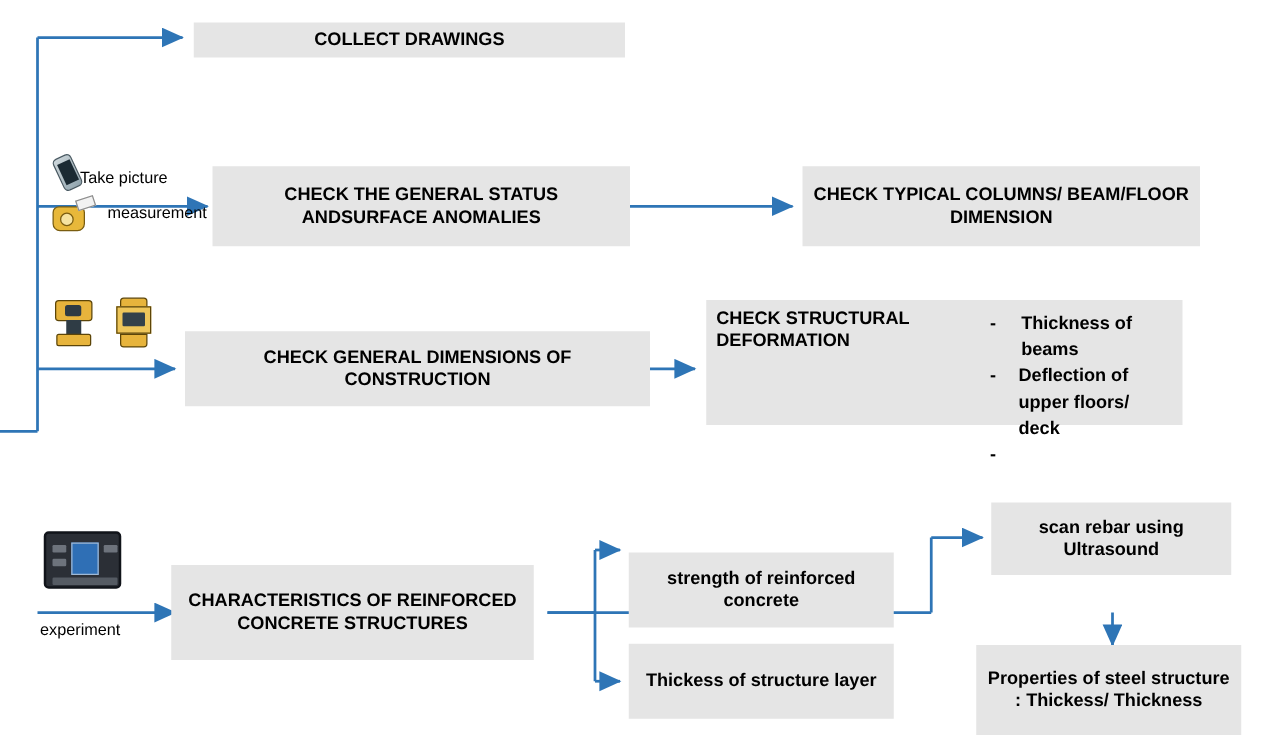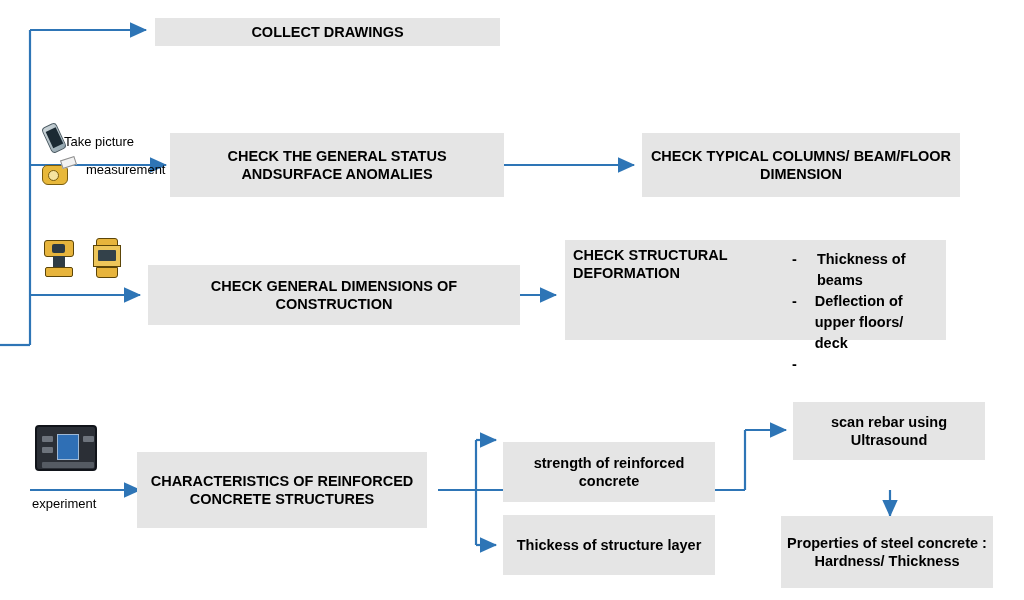--- a/index.html
+++ b/index.html
@@ -310,21 +310,21 @@
 
   <div class="node" style="left:503px; top:515px; width:212px; height:60px;">
     <span class="title">Thickess of structure layer</span>
   </div>
 
   <div class="node" style="left:793px; top:402px; width:192px; height:58px;">
     <span class="title">scan rebar using Ultrasound</span>
   </div>
 
   <div class="node" style="left:781px; top:516px; width:212px; height:72px;">
-    <span class="title">Properties of steel concrete : Hardness/ Thickness</span>
+    <span class="title">Properties of steel structure : Thickess/ Thickness</span>
   </div>
 
   <div class="icon" style="left:46px; top:124px;">
     <div class="phone-icon"></div>
   </div>
   <div class="icon" style="left:42px; top:158px;">
     <div class="tape-icon">
         <div class="body"></div>
         <div class="reel"></div>
         <div class="strip"></div>

